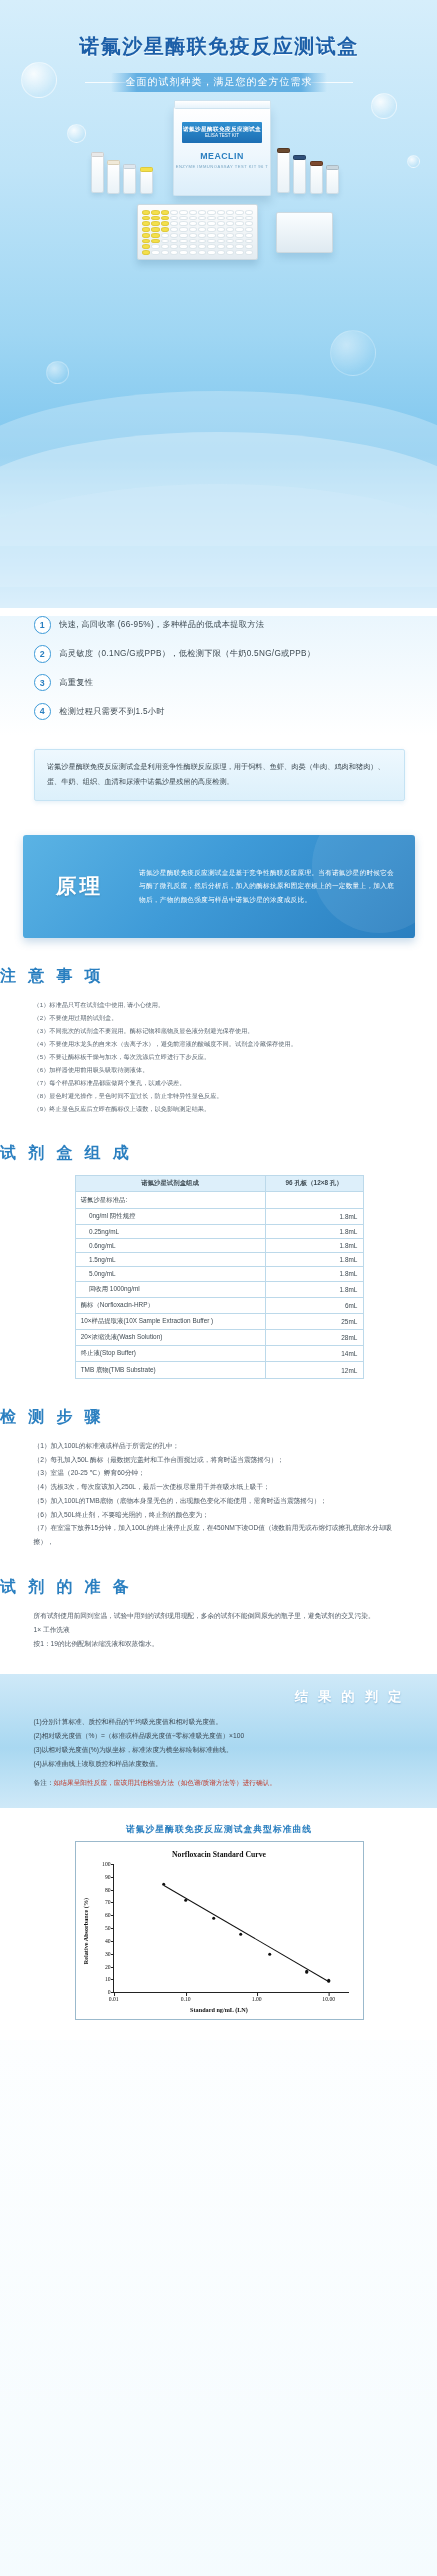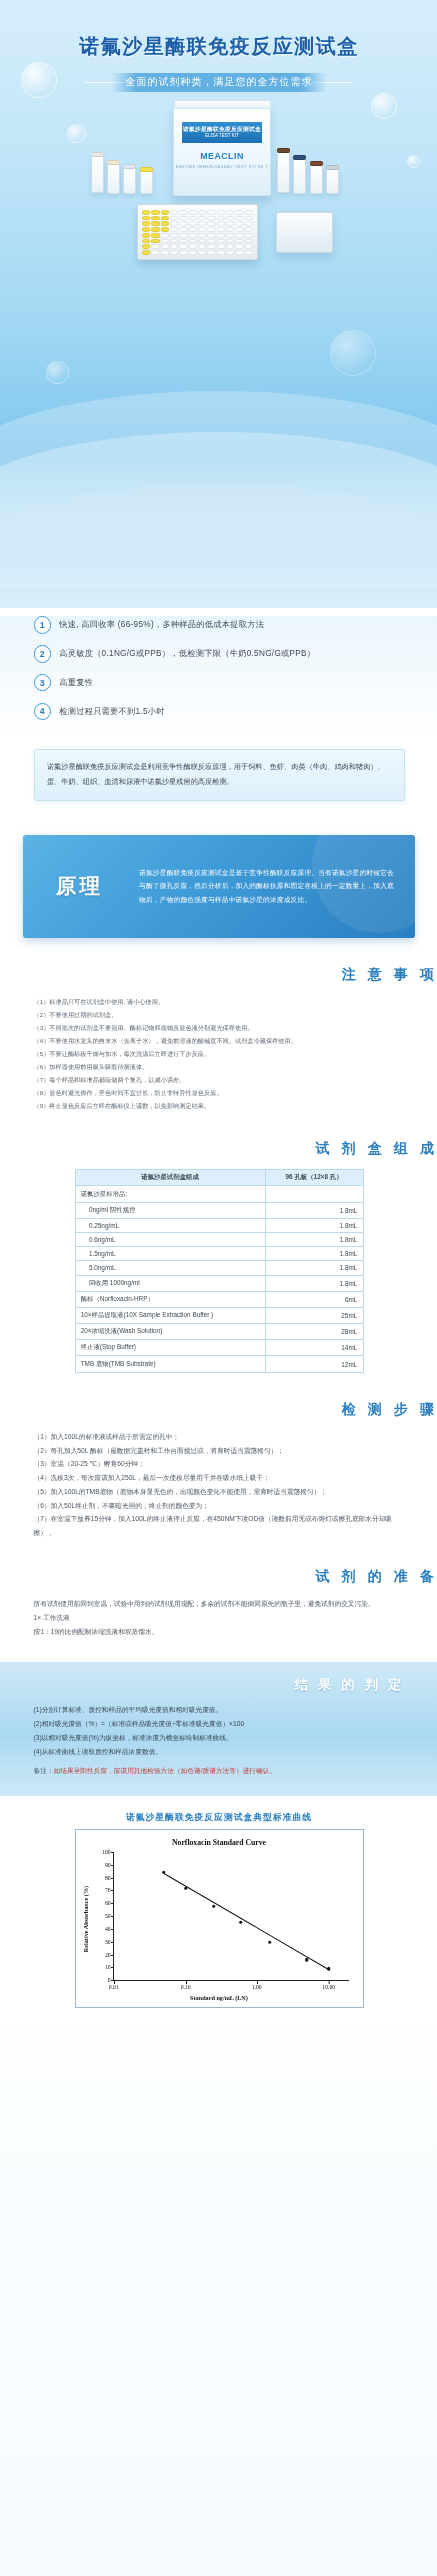--- a/index.html
+++ b/index.html
@@ -187,26 +187,27 @@
     font-size: 20.6px; font-weight: bold; letter-spacing: 3.1px;
     text-shadow: 0 1px 2.1px rgba(0,0,0,.18);
   }
   .principle-text {
     flex: 1; color: #ffffff; font-size: 6.7px; line-height: 2;
     padding: 0 14.4px 0 3.1px; letter-spacing: 0.2px;
   }
 
   
   .sec-title {
-    text-align: right;
-    font-size: 14px;
+    text-align: left;
+    font-size: 16px;
     font-weight: bold;
     color: #2a7fc0;
     letter-spacing: 4.1px;
     margin: 28px 0 11.3px;
+    font-family: Liberation Serif, serif;
   }
 
   .notes {
     width: 371px; margin: 0 auto;
     font-size: 6.2px; line-height: 2.1; color: #5a6671;
   }
   .notes div { }
 
   
   .kit-table {

